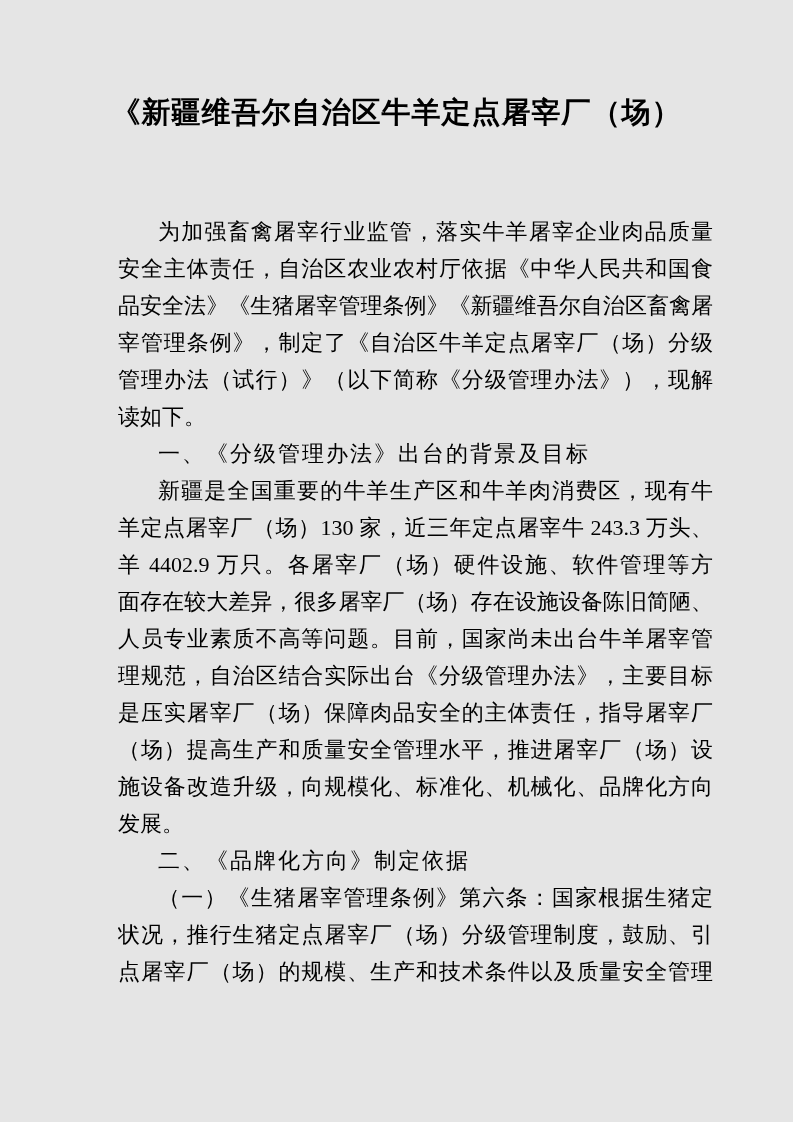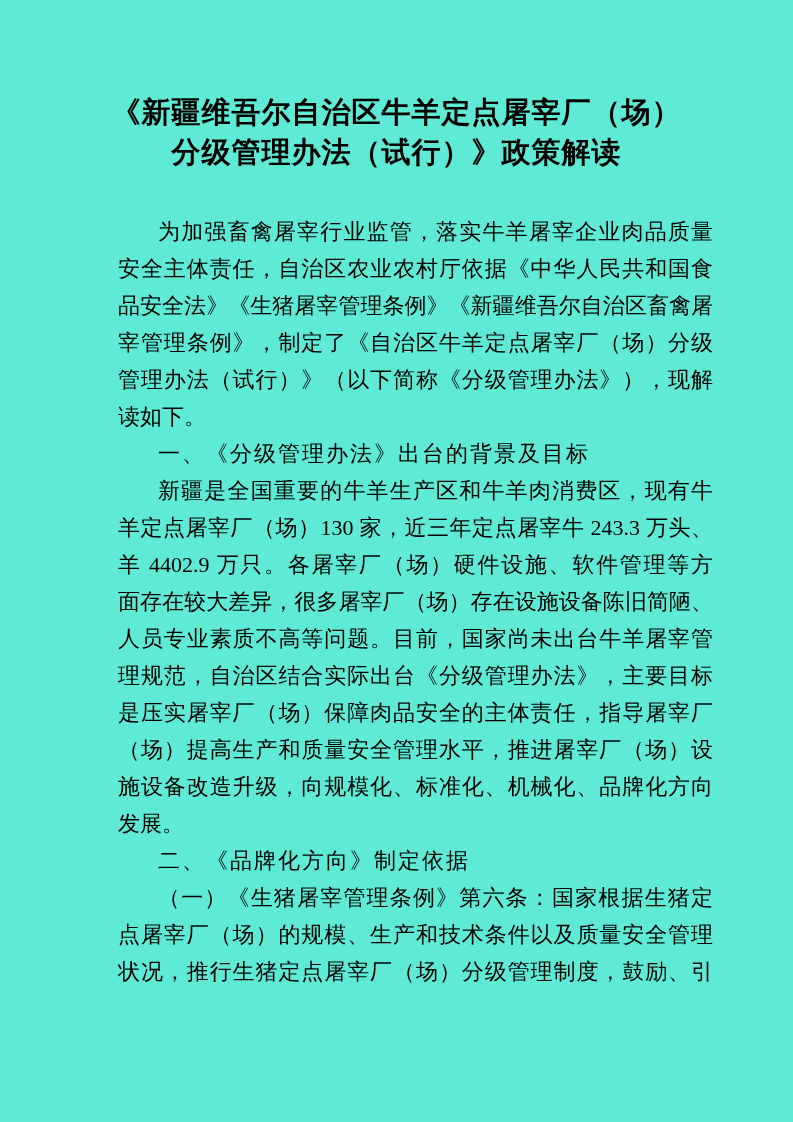--- a/index.html
+++ b/index.html
@@ -4,21 +4,21 @@
 <style>
   html, body {
     margin: 0;
     padding: 0;
     background: #ffffff;
   }
   .page {
     position: relative;
     width: 793px;
     height: 1122px;
-    background: #5eead4;
+    background: #e5e5e5;
     color: #000000;
     overflow: hidden;
     font-family: "Liberation Serif", "DejaVu Serif", serif;
   }
   .doc-title {
     position: absolute;
     top: 92px;
     left: 0;
     width: 793px;
     margin: 0;
@@ -63,21 +63,20 @@
     text-indent: 40px;
     white-space: nowrap;
   }
 </style>
 </head>
 <body>
 
 <main class="page">
   <h1 class="doc-title">
     <span class="title-line">《新疆维吾尔自治区牛羊定点屠宰厂（场）</span>
-    <span class="title-line">分级管理办法（试行）》政策解读</span>
   </h1>
   <section class="doc-body" id="doc-body">
       <div class="line first">为加强畜禽屠宰行业监管，落实牛羊屠宰企业肉品质量</div>
       <div class="line">安全主体责任，自治区农业农村厅依据《中华人民共和国食</div>
       <div class="line">品安全法》《生猪屠宰管理条例》《新疆维吾尔自治区畜禽屠</div>
       <div class="line">宰管理条例》，制定了《自治区牛羊定点屠宰厂（场）分级</div>
       <div class="line">管理办法（试行）》（以下简称《分级管理办法》），现解</div>
       <div class="line plain">读如下。</div>
       <div class="heading">一、《分级管理办法》出台的背景及目标</div>
       <div class="line first">新疆是全国重要的牛羊生产区和牛羊肉消费区，现有牛</div>
@@ -85,16 +84,16 @@
       <div class="line">羊 4402.9 万只。各屠宰厂（场）硬件设施、软件管理等方</div>
       <div class="line">面存在较大差异，很多屠宰厂（场）存在设施设备陈旧简陋、</div>
       <div class="line">人员专业素质不高等问题。目前，国家尚未出台牛羊屠宰管</div>
       <div class="line">理规范，自治区结合实际出台《分级管理办法》，主要目标</div>
       <div class="line">是压实屠宰厂（场）保障肉品安全的主体责任，指导屠宰厂</div>
       <div class="line">（场）提高生产和质量安全管理水平，推进屠宰厂（场）设</div>
       <div class="line">施设备改造升级，向规模化、标准化、机械化、品牌化方向</div>
       <div class="line plain">发展。</div>
       <div class="heading">二、《品牌化方向》制定依据</div>
       <div class="line first">（一）《生猪屠宰管理条例》第六条：国家根据生猪定</div>
+      <div class="line">状况，推行生猪定点屠宰厂（场）分级管理制度，鼓励、引</div>
       <div class="line">点屠宰厂（场）的规模、生产和技术条件以及质量安全管理</div>
-      <div class="line">状况，推行生猪定点屠宰厂（场）分级管理制度，鼓励、引</div>
     </section>
 </main>
 
 </body></html>

